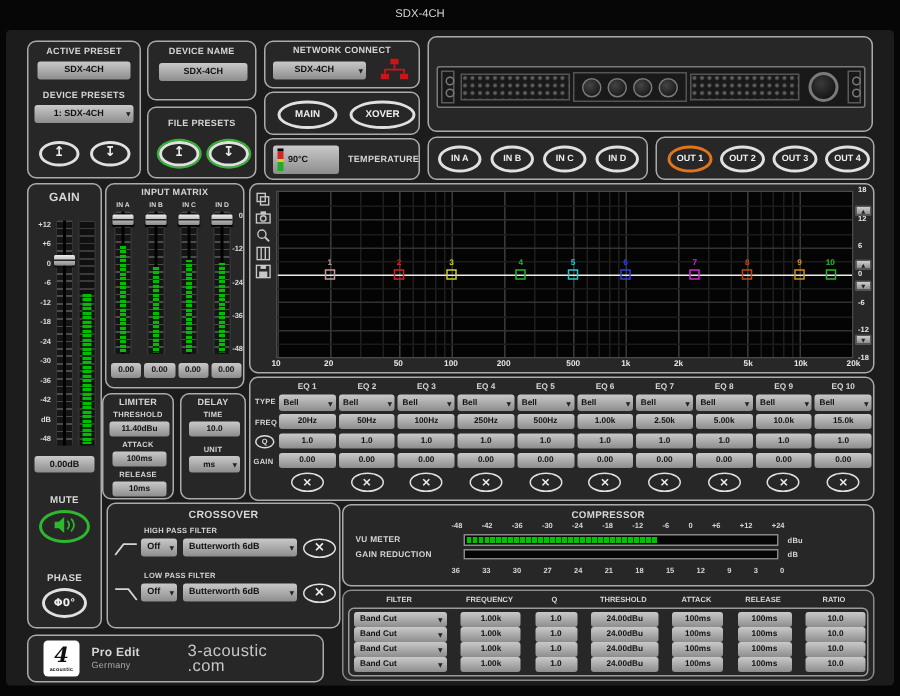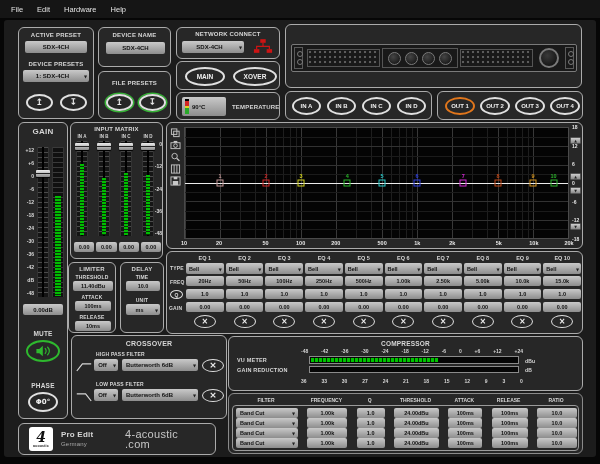--- a/index.html
+++ b/index.html
@@ -71,29 +71,20 @@
 .logo-sq{position:absolute;background:#fff;border-radius:3px;display:flex;flex-direction:column;align-items:center;justify-content:center}
 .logo-4{font-family:"DejaVu Serif","Liberation Serif",serif;font-style:italic;font-weight:bold;font-size:14px;color:#111;line-height:13px}
 .logo-ac{font-size:3.5px;color:#111;font-weight:bold;letter-spacing:.2px}
 .site{position:absolute;color:#c6c6c6;font-size:11px;line-height:10px;letter-spacing:.3px}
 </style>
 <title>SDX-4CH</title></head>
 <body>
 
 <div class="window">
 
-  <div class="menubar">
-    <div style="display:flex;gap:14px;z-index:2">
-
-    <span class="menu-item">File</span>
-        <span class="menu-item">Edit</span>
-        <span class="menu-item">Hardware</span>
-        <span class="menu-item">Help</span>
-      </div>
-  </div>
   <div class="win-title">SDX-4CH</div>
 
   <div class="content"></div>
 
   <div class="panel" style="left:18px;top:27px;width:76px;height:92px">
     <div class="lbl ctr" style="top:4px">ACTIVE PRESET</div>
     <div class="vbox" style="left:6px;top:13px;width:62px;height:12px">SDX-4CH</div>
     <div class="lbl ctr" style="top:33px">DEVICE PRESETS</div>
     <div class="vbox dd" style="left:4px;top:42px;width:66px;height:12px">1: SDX-4CH</div>
     <button class="oval" style="left:7px;top:66px;width:27px;height:17px">
@@ -306,21 +297,21 @@
   </div>
 
   <div class="panel" style="left:18px;top:423px;width:198px;height:32px">
     <div class="logo-sq" style="left:10px;top:3px;width:24px;height:24px">
       <span class="logo-4">4</span>
       <span class="logo-ac">acoustic</span>
     </div>
     <div class="lbl" style="left:42px;top:6px;font-size:8px">Pro Edit</div>
     <div class="lbl" style="left:42px;top:17px;font-size:6px;color:#a8a8a8;font-weight:normal">Germany</div>
     <div class="site" style="left:106px;top:5px">
-      <div>4-acoustic</div>
+      <div>3-acoustic</div>
       <div>.com</div>
     </div>
   </div>
 
   <div class="panel" style="left:166px;top:122px;width:417px;height:127px">
     <div class="toolbar" style="left:2px;top:5px">
       <button class="tb">
           <svg width="11" height="10" viewBox="0 0 12 11">
             <rect x="1.5" y="1" width="6" height="6" fill="none" stroke="#c8c8c8"></rect>
             <rect x="4" y="3.5" width="6" height="6" fill="none" stroke="#c8c8c8"></rect>

